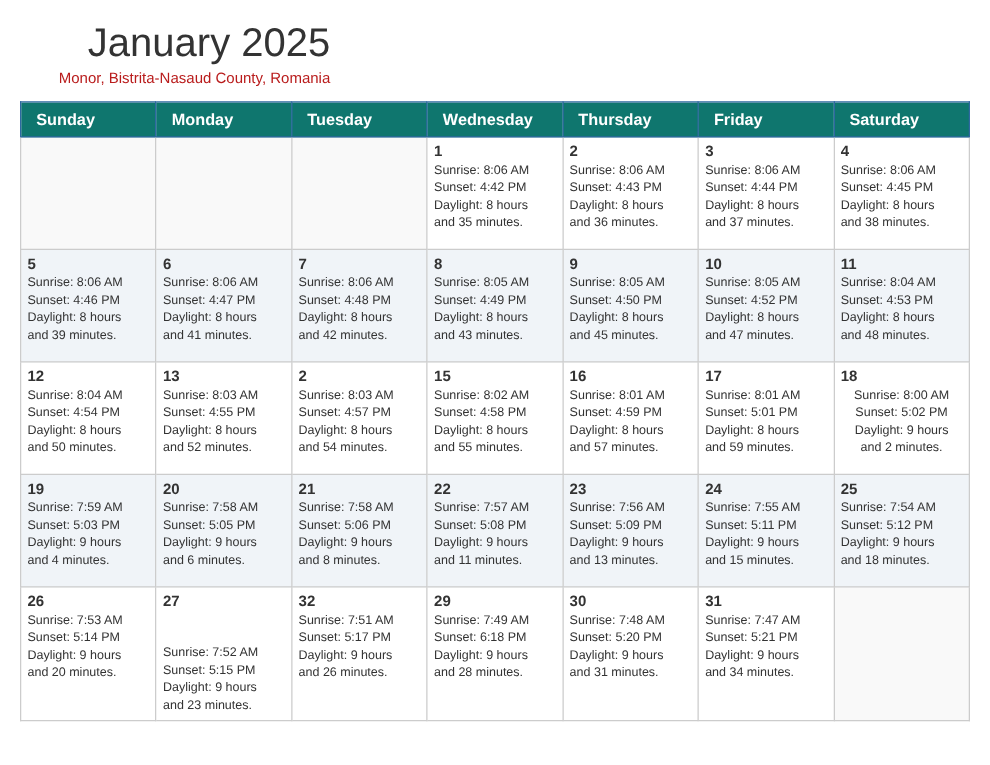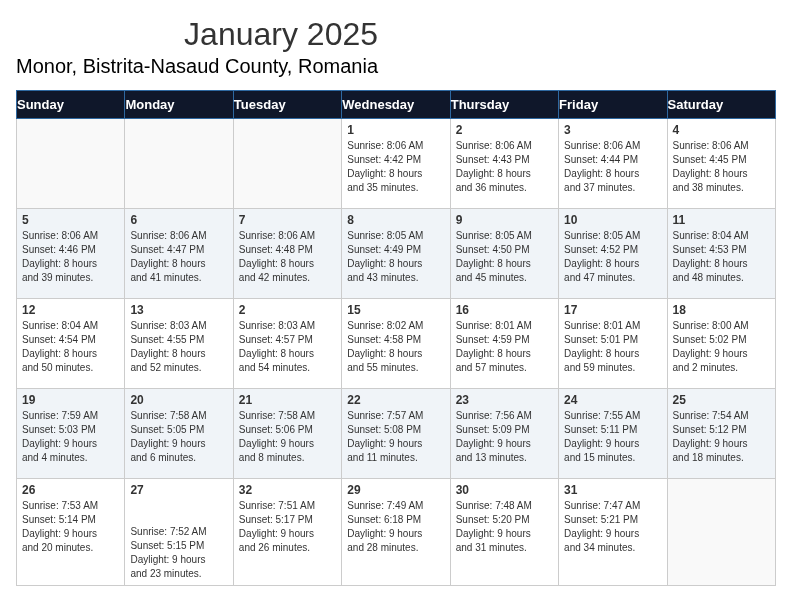--- a/index.html
+++ b/index.html
@@ -35,42 +35,43 @@
       font-size: 15px;
       font-weight: bold;
       color: #3a7bbf;
     }
     .logo-icon {
       width: 28px;
       height: 28px;
     }
     .title-block {
       text-align: right;
+      margin-left: 31px;
     }
     .month-title {
       font-size: 32px;
       font-weight: normal;
       color: #333;
     }
     .location {
-      font-size: 20px;
-      color: #000000;
+      font-size: 12px;
+      color: #b91c1c;
       margin-top: 2px;
     }
     .calendar {
       width: 100%;
       border-collapse: collapse;
       border: 1px solid #ccc;
     }
     .calendar th {
-      background: #0f172a;
+      background: #0f766e;
       color: #fff;
       font-size: 13px;
       font-weight: bold;
-      padding: 6px 0;
+      padding: 6px 12px;
       text-align: left;
       border: 1px solid #2e68a0;
     }
     .calendar td {
       width: calc(100% / 7);
       vertical-align: top;
       border: 1px solid #ccc;
       padding: 4px 5px;
       font-size: 10.5px;
       color: #333;
@@ -244,21 +245,21 @@
         </td>
         <td>
           <div class="day-number">17</div>
           <div class="day-info" style="white-space: pre-line;">Sunrise: 8:01 AM
 Sunset: 5:01 PM
 Daylight: 8 hours
 and 59 minutes.</div>
         </td>
         <td>
           <div class="day-number">18</div>
-          <div class="day-info" style="white-space: pre-line;">Sunrise: 8:00 AM
+          <div class="day-info" style="white-space: pre-line; text-align: center;">Sunrise: 8:00 AM
 Sunset: 5:02 PM
 Daylight: 9 hours
 and 2 minutes.</div>
         </td>
       </tr>
       <tr>
         <td>
           <div class="day-number">19</div>
           <div class="day-info" style="white-space: pre-line;">Sunrise: 7:59 AM
 Sunset: 5:03 PM

